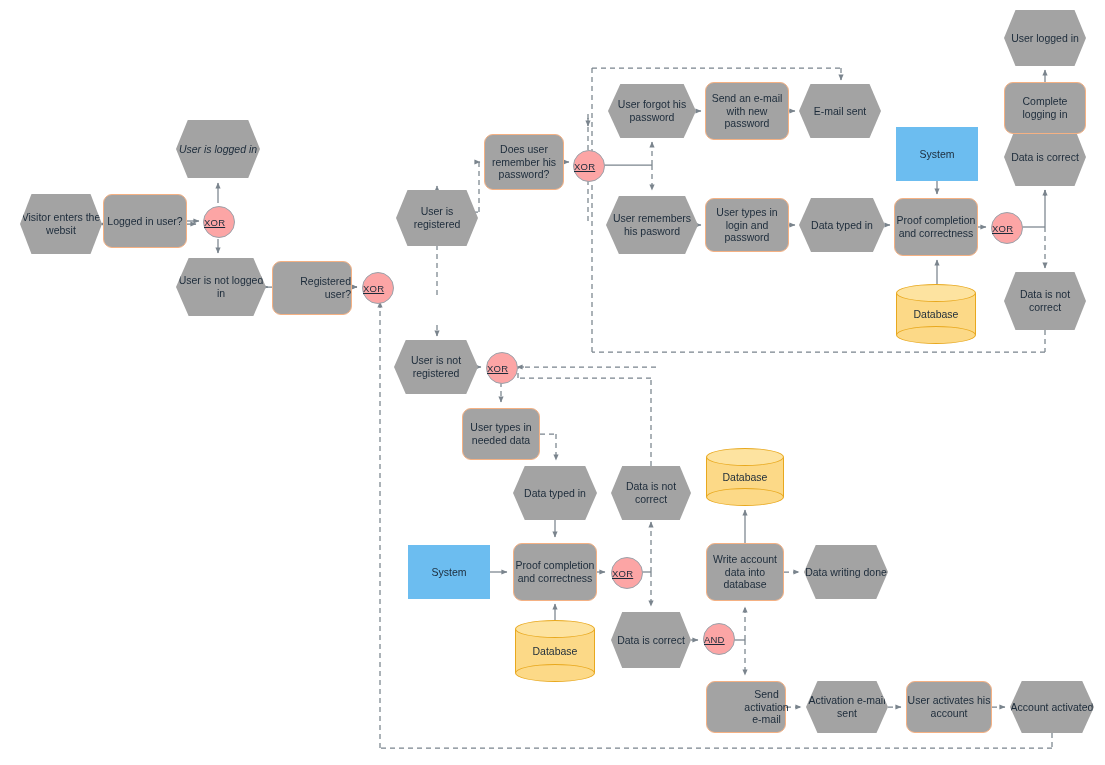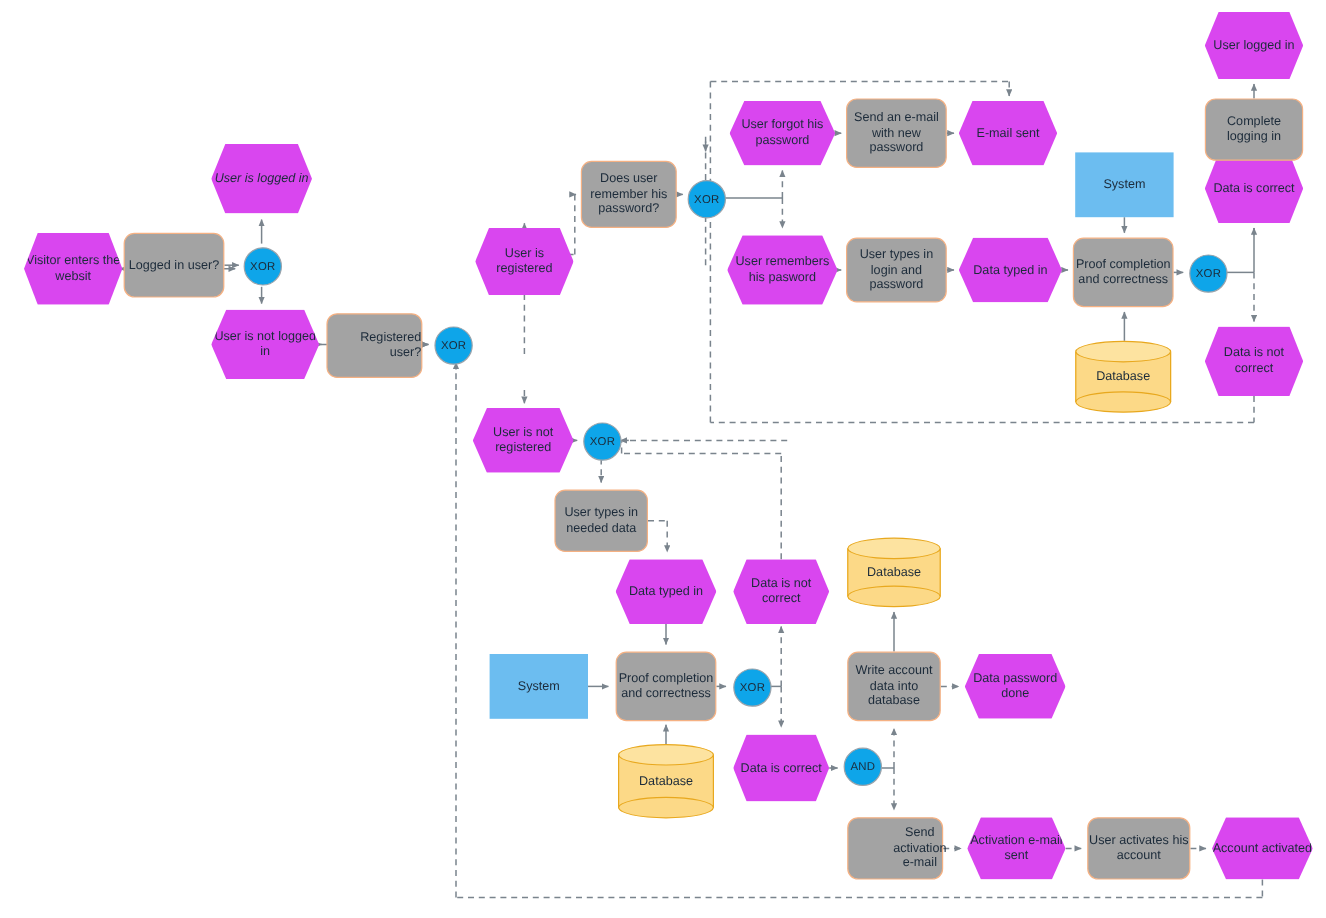--- a/index.html
+++ b/index.html
@@ -7,37 +7,37 @@
   #canvas{position:relative;width:1105px;height:765px;overflow:hidden;background:#fff;}
   #edges{position:absolute;left:0;top:0;width:1105px;height:765px;}
 
   .node{position:absolute;box-sizing:border-box;display:flex;align-items:center;
         justify-content:center;text-align:center;color:#1c2b3a;line-height:1.2;
         font-size:10.5px;}
 
   
   .fn{background:#a3a3a3;border:1px solid #f5b183;border-radius:9px;}
   
-  .ev{background:#d946ef;clip-path:polygon(14% 0%,86% 0%,100% 50%,86% 100%,14% 100%,0% 50%);}
+  .ev{background:#a3a3a3;clip-path:polygon(14% 0%,86% 0%,100% 50%,86% 100%,14% 100%,0% 50%);}
   
   .sys{background:#6cbdf0;}
   
   .db{position:absolute;}
   .db .body{position:absolute;left:0;right:0;top:9px;bottom:9px;background:#fcd987;
             border-left:1.4px solid #e8a81e;border-right:1.4px solid #e8a81e;}
   .db .top{position:absolute;left:0;right:0;top:0;height:18px;background:#fde3a0;
            border:1.4px solid #e8a81e;border-radius:50%;box-sizing:border-box;}
   .db .bot{position:absolute;left:0;right:0;bottom:0;height:18px;background:#fcd987;
            border:1.4px solid #e8a81e;border-radius:50%;box-sizing:border-box;}
   .db .lbl{position:absolute;left:0;right:0;top:50%;transform:translateY(-50%);
            text-align:center;font-size:10.5px;color:#1c2b3a;z-index:3;}
   
-  .conn{position:absolute;width:30px;height:30px;border-radius:50%;background:#0ea5e9;
-        border:1.2px solid #9aa3ab;display:flex;align-items:center;justify-content:center;
-        font-size:9.5px;color:#1c2b3a;letter-spacing:.2px;}
+  .conn{position:absolute;width:30px;height:30px;border-radius:50%;background:#fca5a5;
+        border:1.2px solid #9aa3ab;display:flex;align-items:center;
+        font-size:9.5px;color:#1c2b3a;letter-spacing:.2px;text-decoration:underline;}
 </style>
 </head>
 <body>
 
 <div id="canvas">
 
   <svg id="edges" viewBox="0 0 1105 765" xmlns="http://www.w3.org/2000/svg">
     <defs>
       <marker id="ah" markerWidth="7" markerHeight="7" refX="5.6" refY="2.6" orient="auto" markerUnits="userSpaceOnUse">
         <path d="M0,0 L6,2.6 L0,5.2 z" fill="#7a848d"></path>
@@ -247,21 +247,21 @@
   <div class="node ev" style="left:611px;top:612px;width:80px;height:56px;">
       <span>Data is correct</span>
     </div>
   <div class="conn" style="left:703px;top:623px;">
       <span>AND</span>
     </div>
   <div class="node fn" style="left:706px;top:543px;width:78px;height:58px;">
       <span>Write account data into database</span>
     </div>
   <div class="node ev" style="left:804px;top:545px;width:84px;height:54px;">
-      <span>Data password done</span>
+      <span>Data writing done</span>
     </div>
   <div class="node fn" style="left:706px;top:681px;width:80px;height:52px;padding-left:41px;">
       <span>Send activation e-mail</span>
     </div>
   <div class="node ev" style="left:806px;top:681px;width:82px;height:52px;">
       <span>Activation e-mail sent</span>
     </div>
   <div class="node fn" style="left:906px;top:681px;width:86px;height:52px;">
       <span>User activates his account</span>
     </div>

